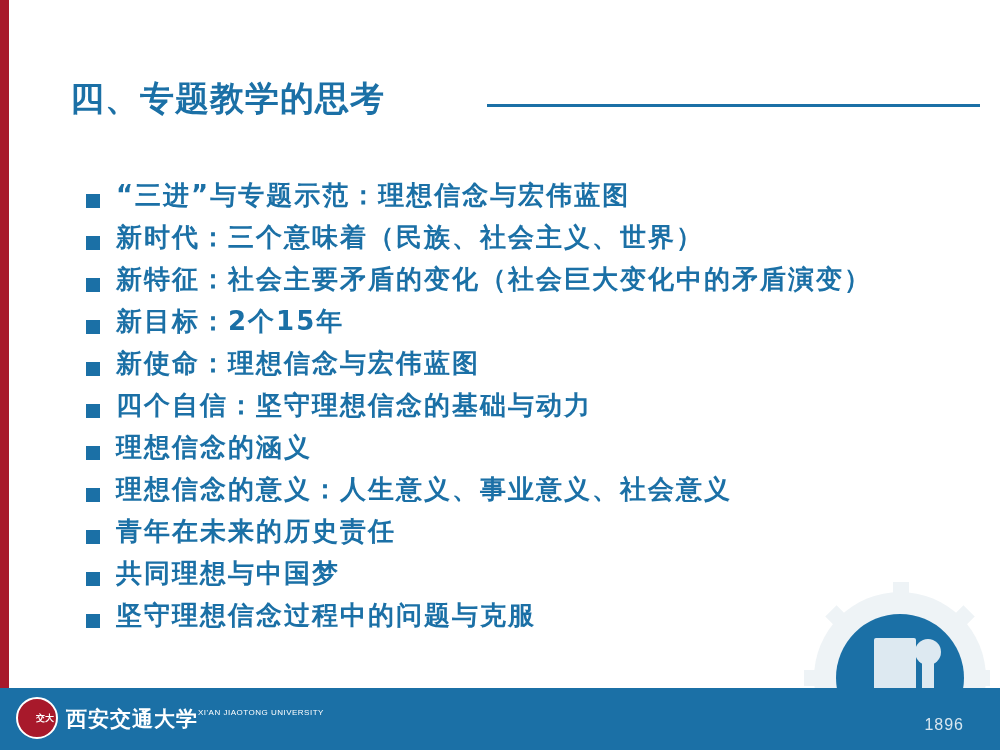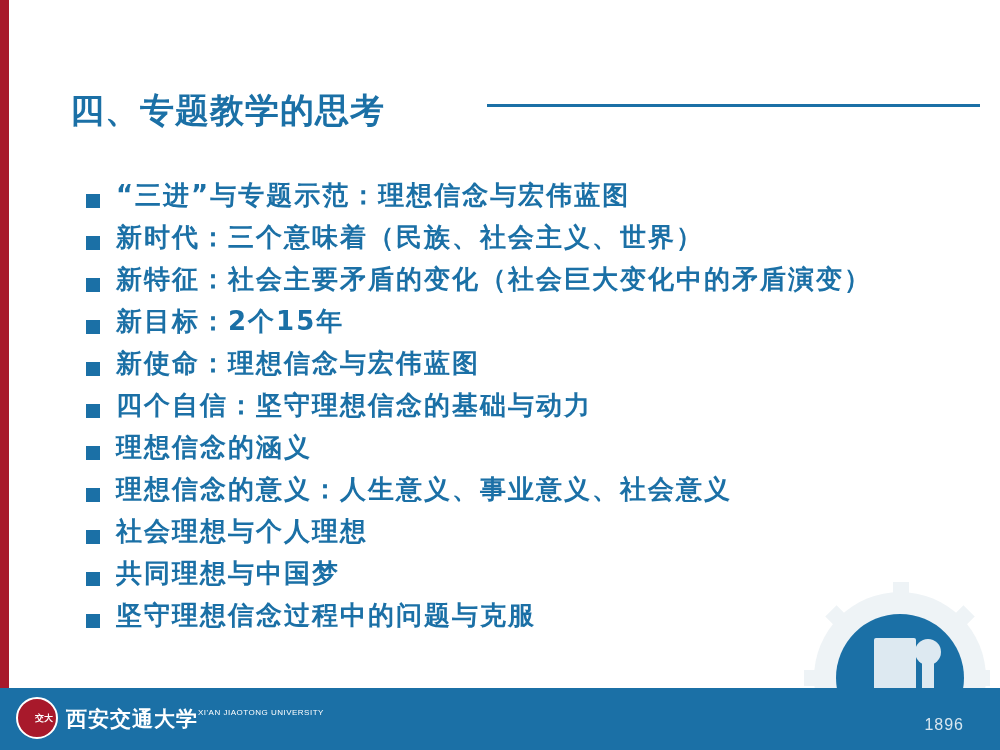--- a/index.html
+++ b/index.html
@@ -43,21 +43,21 @@
     left: 9px;
     bottom: 0;
     width: 991px;
     height: 62px;
     background: #1b70a6;
   }
   
   .title {
     position: absolute;
     left: 70px;
-    top: 88px;
+    top: 76px;
     font-size: 34px;
     font-weight: bold;
     color: #1b70a6;
     letter-spacing: 1px;
     white-space: nowrap;
   }
   .title-rule {
     position: absolute;
     left: 487px;
     top: 104px;
@@ -125,23 +125,22 @@
   }
   .logo-seal .seal-inner {
     position: absolute;
     left: 50%;
     top: 50%;
     transform: translate(-50%, -50%);
     color: #ffffff;
     font-size: 9px;
     font-weight: bold;
     line-height: 9px;
-    text-align: left;
+    text-align: right;
     width: 34px;
-    margin-left: 15px;
   }
   .logo-text {
     display: flex;
     flex-direction: row;
     justify-content: center;
   }
   .logo-cn {
     color: #ffffff;
     font-size: 21px;
     font-weight: bold;
@@ -204,21 +203,21 @@
     <div class="bullet-row">
       <span class="bullet-marker"></span>
       <span class="bullet-text">理想信念的涵义</span>
     </div>
     <div class="bullet-row">
       <span class="bullet-marker"></span>
       <span class="bullet-text">理想信念的意义：人生意义、事业意义、社会意义</span>
     </div>
     <div class="bullet-row">
       <span class="bullet-marker"></span>
-      <span class="bullet-text">社会理想与个人理想</span>
+      <span class="bullet-text">青年在未来的历史责任</span>
     </div>
     <div class="bullet-row">
       <span class="bullet-marker"></span>
       <span class="bullet-text">共同理想与中国梦</span>
     </div>
     <div class="bullet-row">
       <span class="bullet-marker"></span>
       <span class="bullet-text">坚守理想信念过程中的问题与克服</span>
     </div>
   </div>

